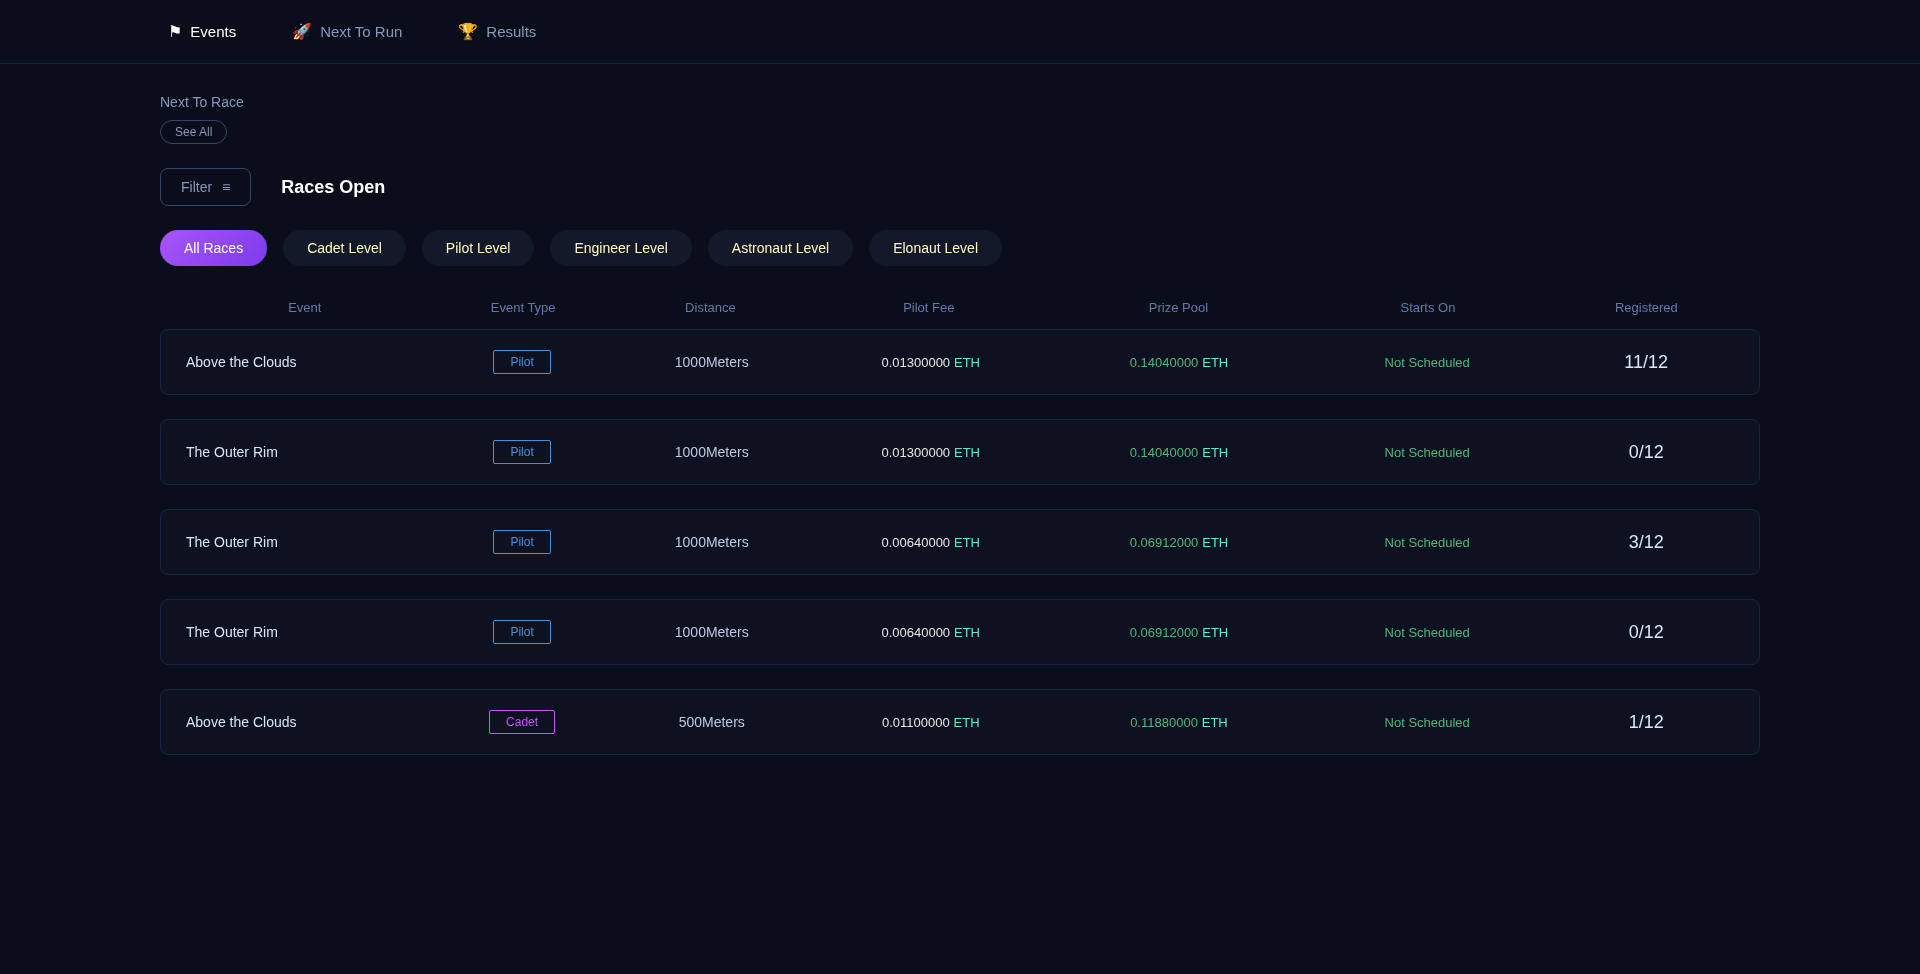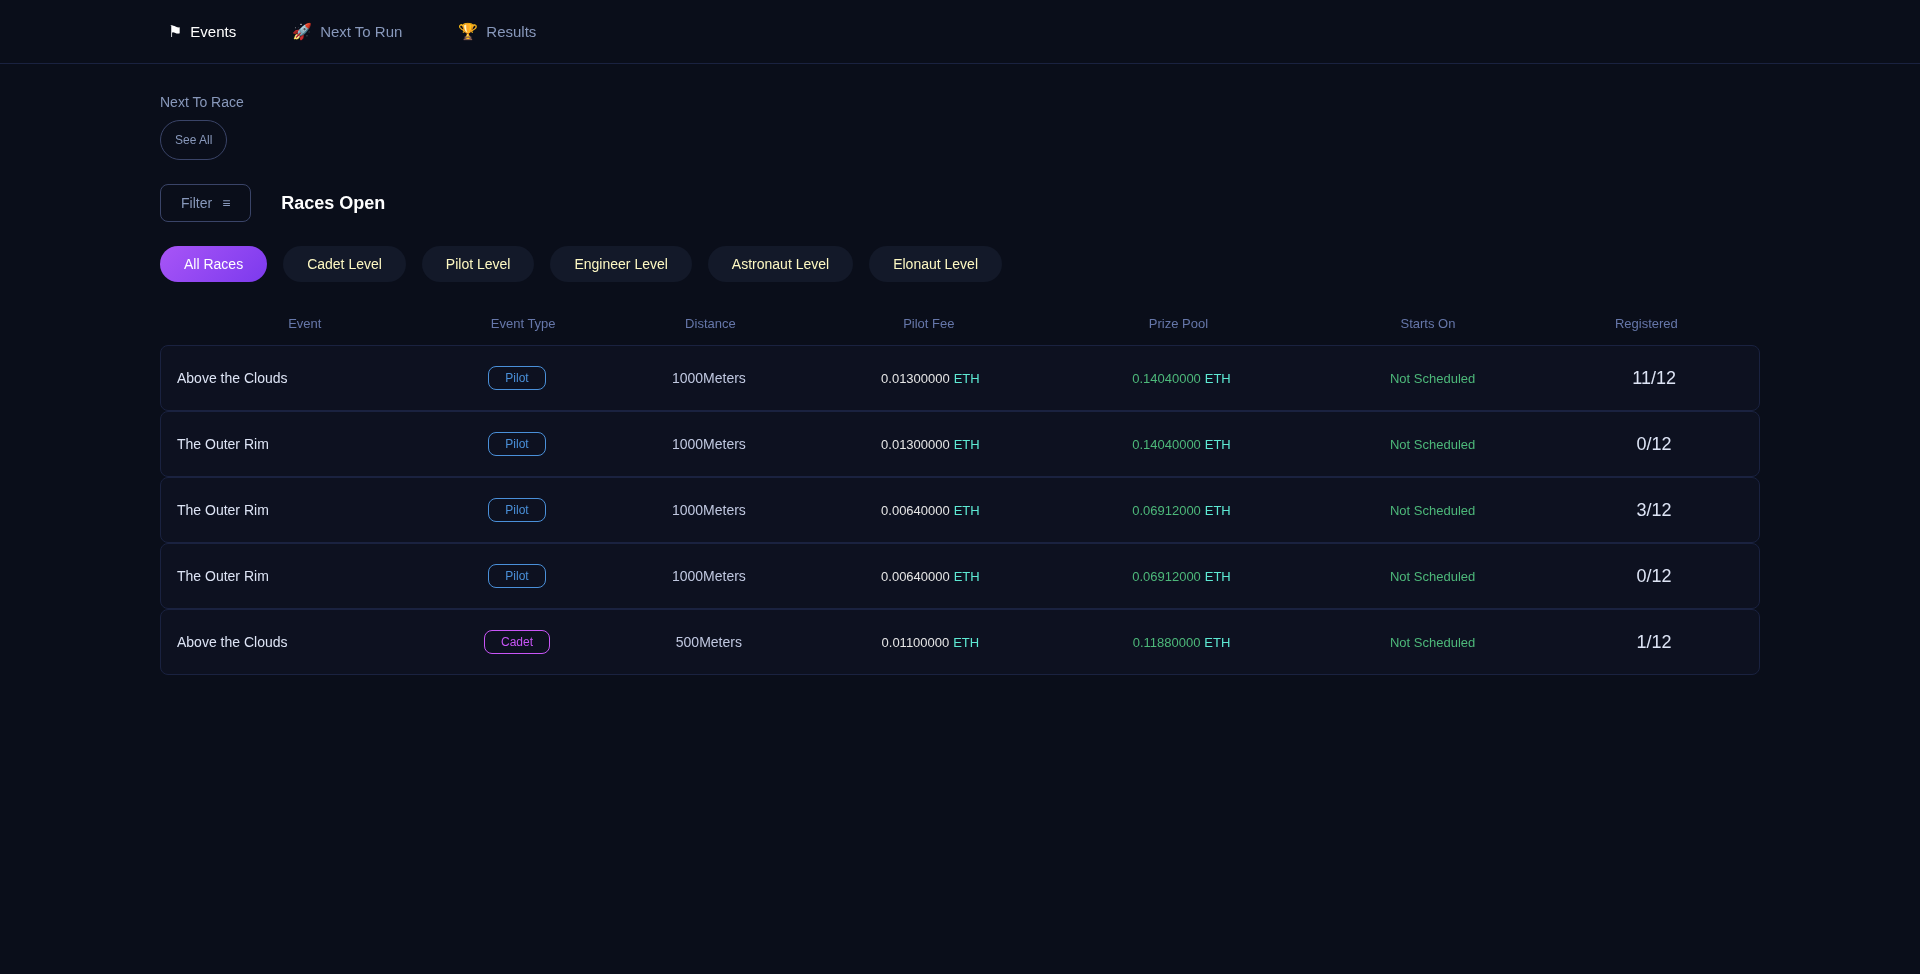--- a/index.html
+++ b/index.html
@@ -44,21 +44,21 @@
     .section-title {
       font-size: 14px;
       color: #8898bb;
       margin-bottom: 10px;
     }
 
     .see-all-btn {
       display: inline-block;
       border: 1px solid #3a4468;
       border-radius: 20px;
-      padding: 12px 14px;
+      padding: 4px 14px;
       font-size: 12px;
       color: #8898bb;
       cursor: pointer;
       margin-bottom: 24px;
     }
 
     .controls-row {
       display: flex;
       align-items: center;
       gap: 30px;
@@ -124,24 +124,24 @@
       text-align: center;
     }
 
     .table-header-cell:first-child {
       text-align: center;
     }
 
     .table-row {
       display: grid;
       grid-template-columns: 2fr 1.5fr 1.5fr 2fr 2fr 2fr 1.5fr;
-      padding: 20px 16px;
+      padding: 20px 25px;
       border: 1px solid #1a2240;
       border-radius: 8px;
-      margin-bottom: 0;
+      margin-bottom: 24px;
       align-items: center;
       background: #0d1120;
       cursor: pointer;
       gap: 14px;
     }
 
     .table-cell {
       font-size: 14px;
       color: #c0c8e0;
       text-align: center;
@@ -149,21 +149,21 @@
 
     .table-cell:first-child {
       text-align: left;
       font-weight: 500;
       color: #dde4f5;
     }
 
     .event-type-badge {
       display: inline-block;
       padding: 4px 16px;
-      border-radius: 8px;
+      border-radius: 2px;
       font-size: 12px;
       font-weight: 500;
       border: 1px solid;
     }
 
     .badge-pilot {
       border-color: #4a90d9;
       color: #4a90d9;
       background: transparent;
     }

